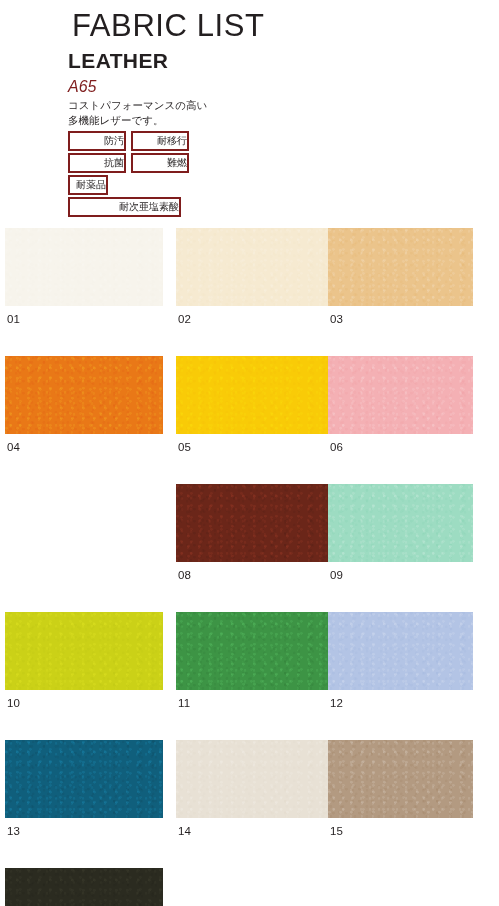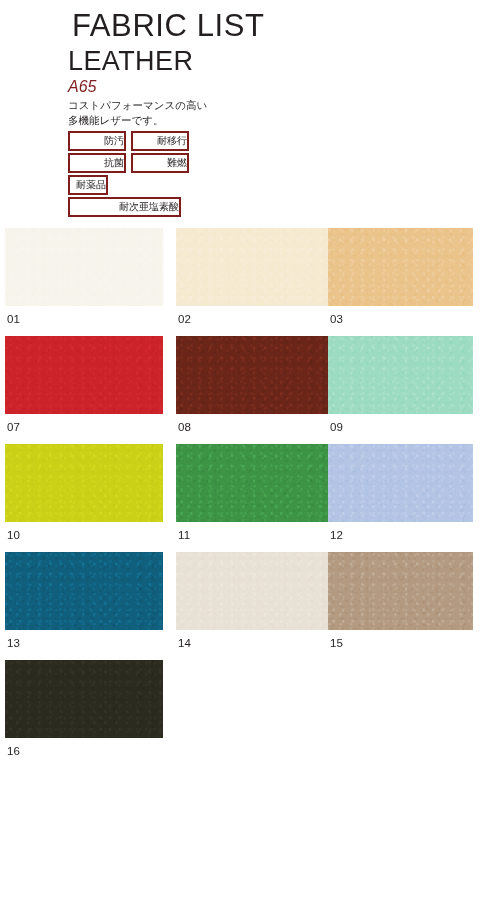--- a/index.html
+++ b/index.html
@@ -25,22 +25,22 @@
   }
   .title-main {
     font-size: 31px;
     font-weight: 400;
     letter-spacing: 0.6px;
     line-height: 36px;
     margin: 4px;
     color: #231f20;
   }
   .title-sub {
-    font-size: 27px;
-    font-weight: 400;
+    font-size: 21px;
+    font-weight: 700;
     letter-spacing: 0.4px;
     line-height: 26px;
     margin: 2px 0 0 0;
     color: #231f20;
   }
   .title-code {
     font-size: 16px;
     font-weight: 400;
     line-height: 17px;
     margin: 4px 0 0 0;
@@ -82,21 +82,21 @@
 
   
   .swatch-grid {
     position: absolute;
     left: 0;
     top: 228px;
     width: 499px;
   }
   .swatch-row {
     position: relative;
-    height: 108px;
+    height: 128px;
   }
   .swatch-cell {
     position: absolute;
     top: 0;
     width: 158px;
   }
   .swatch-cell.c0 { left: 5px; }
   .swatch-cell.c1 { left: 176px; }
   .swatch-cell.c2 { left: 328px; width: 145px; }
 
@@ -173,23 +173,33 @@
         <div class="swatch-chip" style="background-color: rgb(246, 234, 209);"></div>
         <div class="swatch-label">02</div>
       </div>
       <div class="swatch-cell c2">
         <div class="swatch-chip" style="background-color: rgb(235, 196, 139);"></div>
         <div class="swatch-label">03</div>
       </div>
     </div>
     <div class="swatch-row">
       <div class="swatch-cell c0">
-        <div class="swatch-chip" style="background-color: rgb(204, 34, 41);"></div>
-        <div class="swatch-label">07</div>
-      </div>
+        <div class="swatch-chip" style="background-color: rgb(233, 120, 23);"></div>
+        <div class="swatch-label">04</div>
+      </div>
+      <div class="swatch-cell c1">
+        <div class="swatch-chip" style="background-color: rgb(249, 203, 7);"></div>
+        <div class="swatch-label">05</div>
+      </div>
+      <div class="swatch-cell c2">
+        <div class="swatch-chip" style="background-color: rgb(244, 176, 180);"></div>
+        <div class="swatch-label">06</div>
+      </div>
+    </div>
+    <div class="swatch-row">
       <div class="swatch-cell c1">
         <div class="swatch-chip" style="background-color: rgb(107, 38, 25);"></div>
         <div class="swatch-label">08</div>
       </div>
       <div class="swatch-cell c2">
         <div class="swatch-chip" style="background-color: rgb(157, 220, 194);"></div>
         <div class="swatch-label">09</div>
       </div>
     </div>
     <div class="swatch-row">

